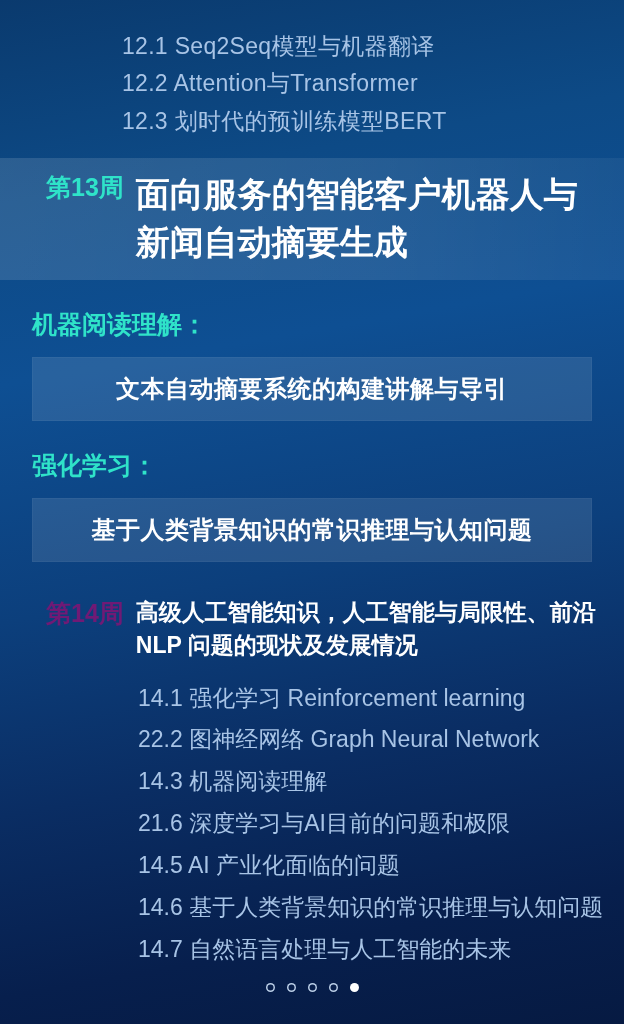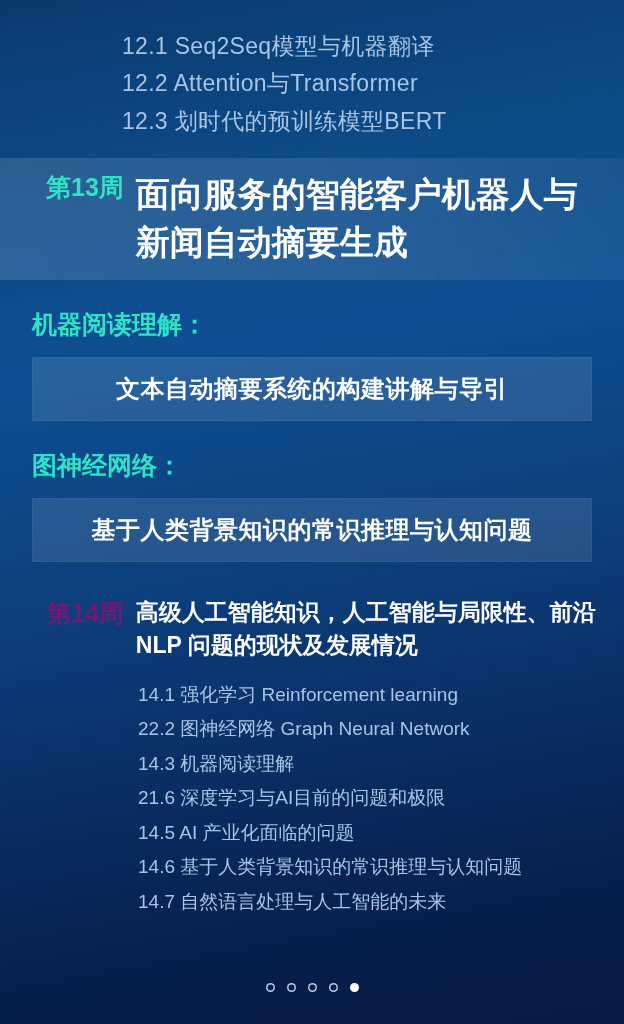--- a/index.html
+++ b/index.html
@@ -91,21 +91,21 @@
     font-size: 25px;
     font-weight: bold;
   }
   .week14 .week-title {
     font-size: 23px;
   }
   .w14-list {
     margin-top: 16px;
   }
   .w14-item {
-    font-size: 19px;
+    font-size: 23px;
     color: #a8c4e6;
     line-height: 1.82;
     padding-left: 106px;
     white-space: nowrap;
   }
 
   
   .pager {
     position: absolute;
     bottom: 32px;
@@ -144,21 +144,21 @@
 </div>
 
 <div class="section">
   <div class="section-label">机器阅读理解：</div>
   <div class="card">
     <span class="card-text">文本自动摘要系统的构建讲解与导引</span>
   </div>
 </div>
 
 <div class="section">
-  <div class="section-label">图神经网络：</div>
+  <div class="section-label">强化学习：</div>
   <div class="card">
     <span class="card-text">基于人类背景知识的常识推理与认知问题</span>
   </div>
 </div>
 
 <div class="week14">
   <div class="week-row">
     <span class="week-tag">第14周</span>
     <span class="week-title">高级人工智能知识，人工智能与局限性、前沿 NLP 问题的现状及发展情况</span>
   </div>

